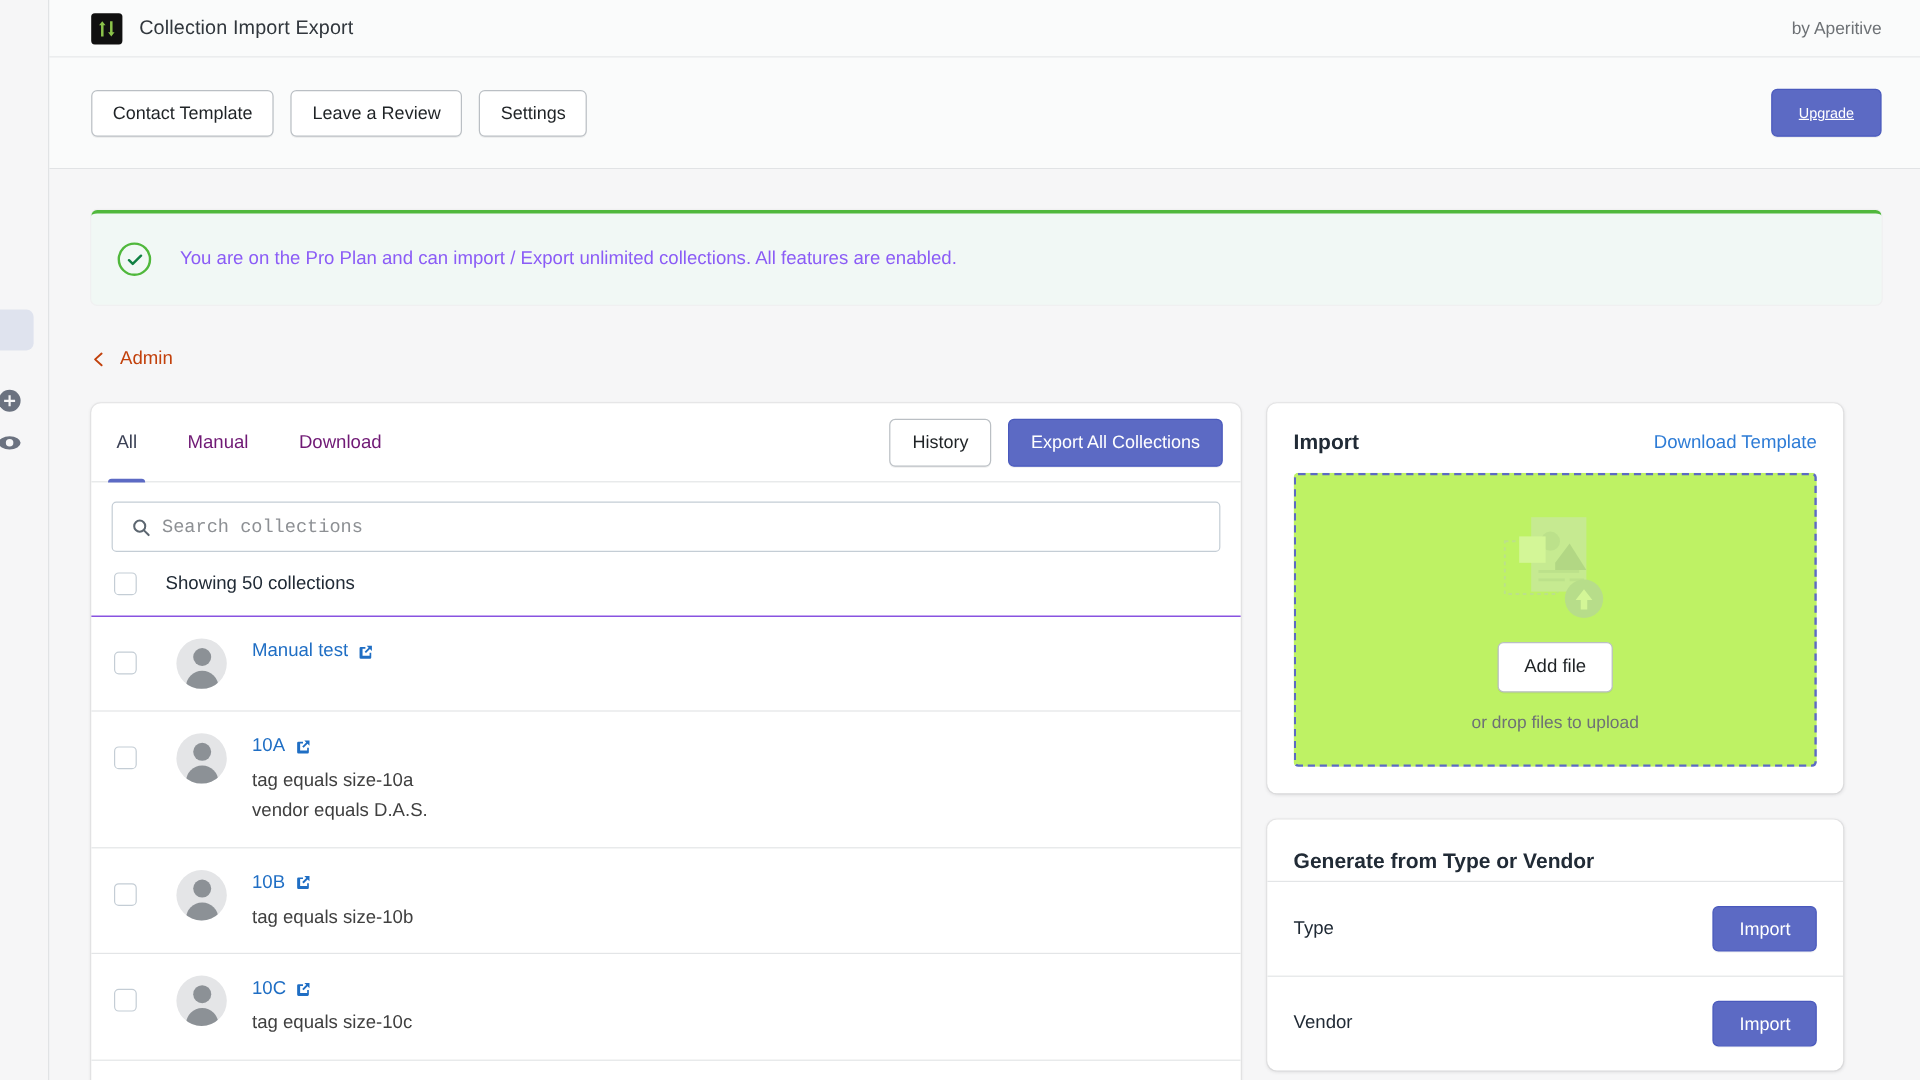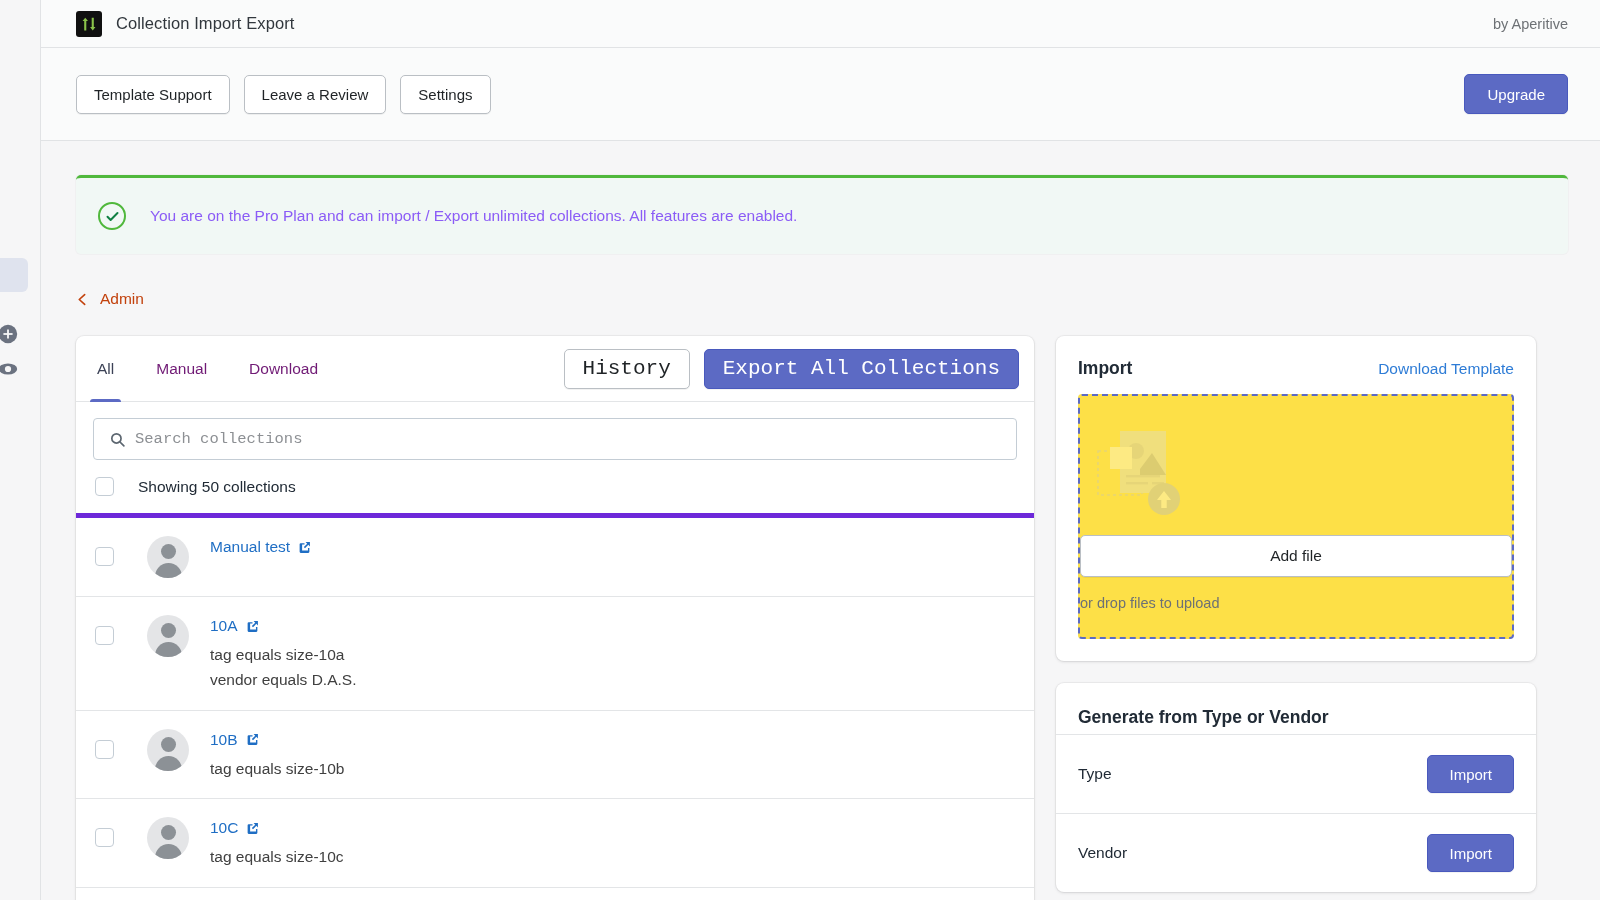--- a/index.html
+++ b/index.html
@@ -61,21 +61,21 @@
     display: inline-flex; align-items: center; justify-content: center;
     box-shadow: 0 1px 0 rgba(0,0,0,0.05);
     margin-right: 14px; white-space: nowrap;
   }
   .btn:last-of-type { margin-right: 0; }
   .btn-primary {
     background: #5c6ac4; border: 1px solid #4959bd; color: #fff;
     box-shadow: 0 1px 0 rgba(22,29,37,.05);
   }
   .toolbar .spacer { flex: 1 1 auto; }
-  .btn-upgrade { height: 40px; padding: 0 22px; font-size: 15px; }
+  .btn-upgrade { height: 40px; padding: 0 22px; font-size: 12px; text-decoration: underline; }
 
   
   .page-body {
     flex: 1 1 auto; background: #f6f6f7; padding: 34px 32px 0 35px; overflow: hidden;
   }
 
   
   .banner {
     position: relative; background: #f1f8f5; border-radius: 5px;
     border-top: 3px solid #50b83c; padding: 24px 20px 24px 22px;
@@ -116,39 +116,39 @@
   .tab {
     display: flex; align-items: center; padding: 0 21px; font-size: 15.5px;
     color: #701a75; cursor: pointer; position: relative; height: 100%;
   }
   .tab.active { color: #3c4256; font-weight: 400; }
   .tab.active::after {
     content: ""; position: absolute; left: 14px; right: 14px; bottom: -1px;
     height: 3px; background: #5c6ac4; border-radius: 3px 3px 0 0;
   }
   .tabs-actions { margin-left: auto; display: flex; align-items: center; }
-  .btn-sm { height: 40px; font-size: 21px; padding: 0 18px; font-family: Liberation Mono, monospace; }
+  .btn-sm { height: 40px; font-size: 15px; padding: 0 18px; }
 
   
   .search-wrap { padding: 16px 17px 0 17px; }
   .search-box {
     position: relative; height: 42px; border: 1px solid #c4cdd5;
     border-radius: 4px; background: #fff; display: flex; align-items: center;
   }
   .search-box svg { width: 17px; height: 17px; margin: 0 9px 0 15px; color: #5c6670; flex: 0 0 17px; }
   .search-box input {
     border: 0; outline: none; flex: 1 1 auto; font-size: 15.5px;
     font-family: Liberation Mono, monospace; color: #4d7c0f; background: transparent; padding-right: 12px;
   }
   .search-box input::placeholder { color: #8d9094; }
 
   
   .showing-row {
     display: flex; align-items: center; padding: 17px 17px 17px 19px;
-    border-bottom: 5px solid #6d28d9;
+    border-bottom: 1px solid #6d28d9;
   }
   .cb {
     width: 19px; height: 19px; border: 1px solid #c4cdd5; border-radius: 4px;
     background: #fff; flex: 0 0 19px; cursor: pointer;
   }
   .showing-label { margin-left: 24px; font-size: 15.5px; color: #212b36; }
 
   
   .rows { }
   .row {
@@ -179,22 +179,22 @@
   
   .import-head {
     display: flex; align-items: center; justify-content: space-between;
     padding: 22px 22px 15px 22px;
   }
   .import-title { font-size: 17.5px; color: #212b36; font-weight: 600; }
   .link { font-size: 15.5px; color: #2e7cd6; cursor: pointer; }
 
   .dropzone {
     margin: 0 22px 22px 22px; border: 2px dashed #5c6ac4; border-radius: 4px;
-    background: #fde047; height: 245px;
-    display: flex; flex-direction: column; justify-content: center;
+    background: #bef264; height: 245px;
+    display: flex; flex-direction: column; align-items: center; justify-content: center;
     position: relative;
   }
   .dz-illus { position: relative; width: 120px; height: 108px; opacity: .33; margin-bottom: 4px; }
   .dz-illus svg { width: 120px; height: 108px; display:block; }
   .btn-addfile { height: 42px; padding: 0 21px; font-size: 15.5px; margin: 0; }
   .dz-hint { margin-top: 18px; font-size: 14.5px; color: #6d7175; }
 
   .gen-card { margin-top: 22px; }
   .gen-title { padding: 24px 22px 6px 22px; font-size: 17.5px; color: #212b36; font-weight: 600; }
   .gen-row {
@@ -234,21 +234,21 @@
         <svg viewBox="0 0 24 24" fill="#8bc34a">
           <path d="M7 3.5l3.6 4.6H8.4V20.5H5.6V8.1H3.4z"></path>
           <path d="M17 20.5l-3.6-4.6h2.2V3.5h2.8v12.4h2.2z"></path>
         </svg>
       </span>
       <span class="app-title">Collection Import Export</span>
       <span class="app-by">by Aperitive</span>
     </div>
 
     <div class="toolbar">
-      <button class="btn">Template Support</button>
+      <button class="btn">Contact Template</button>
       <button class="btn">Leave a Review</button>
       <button class="btn">Settings</button>
       <span class="spacer"></span>
       <button class="btn btn-primary btn-upgrade">Upgrade</button>
     </div>
 
     <div class="page-body">
 
       <div class="banner">
         <span class="banner-icon">

